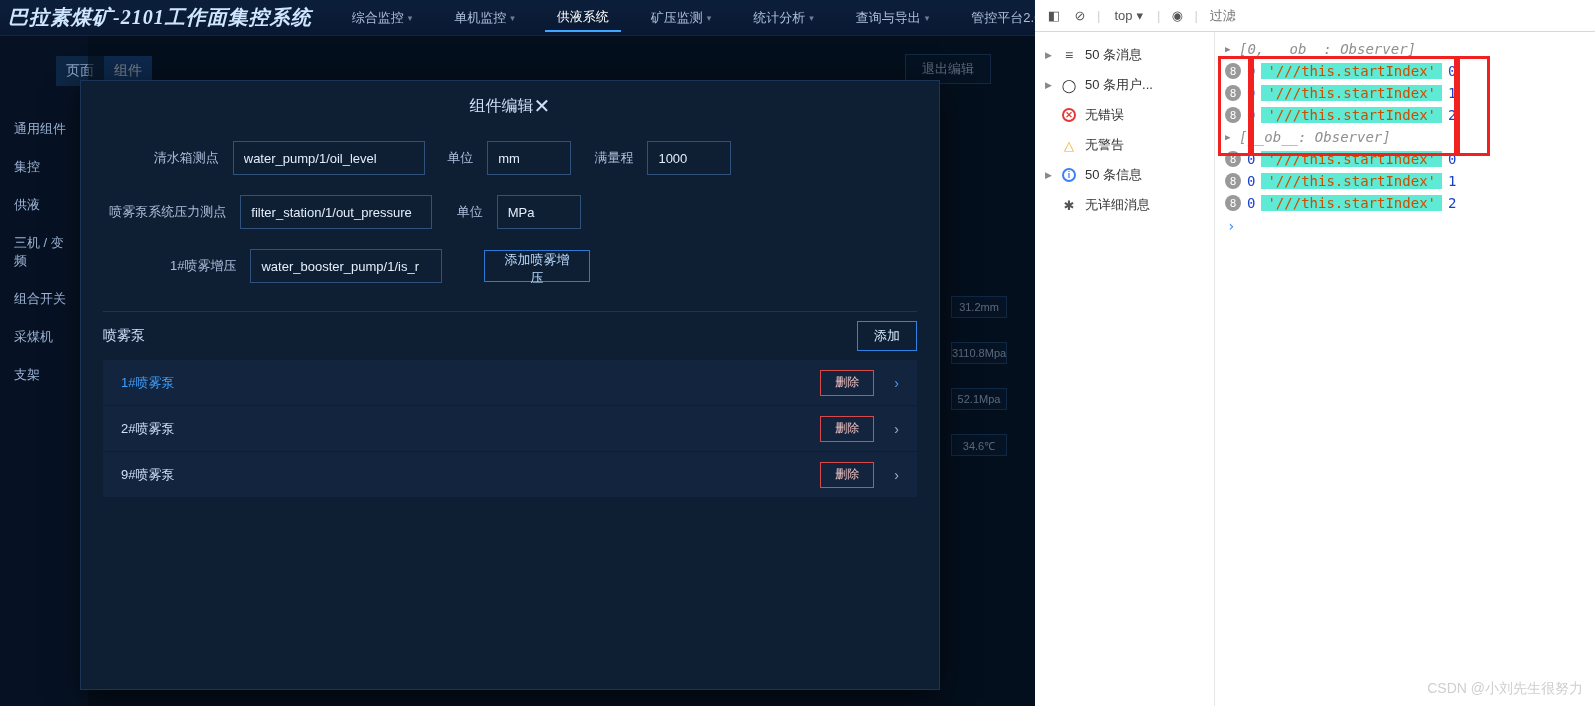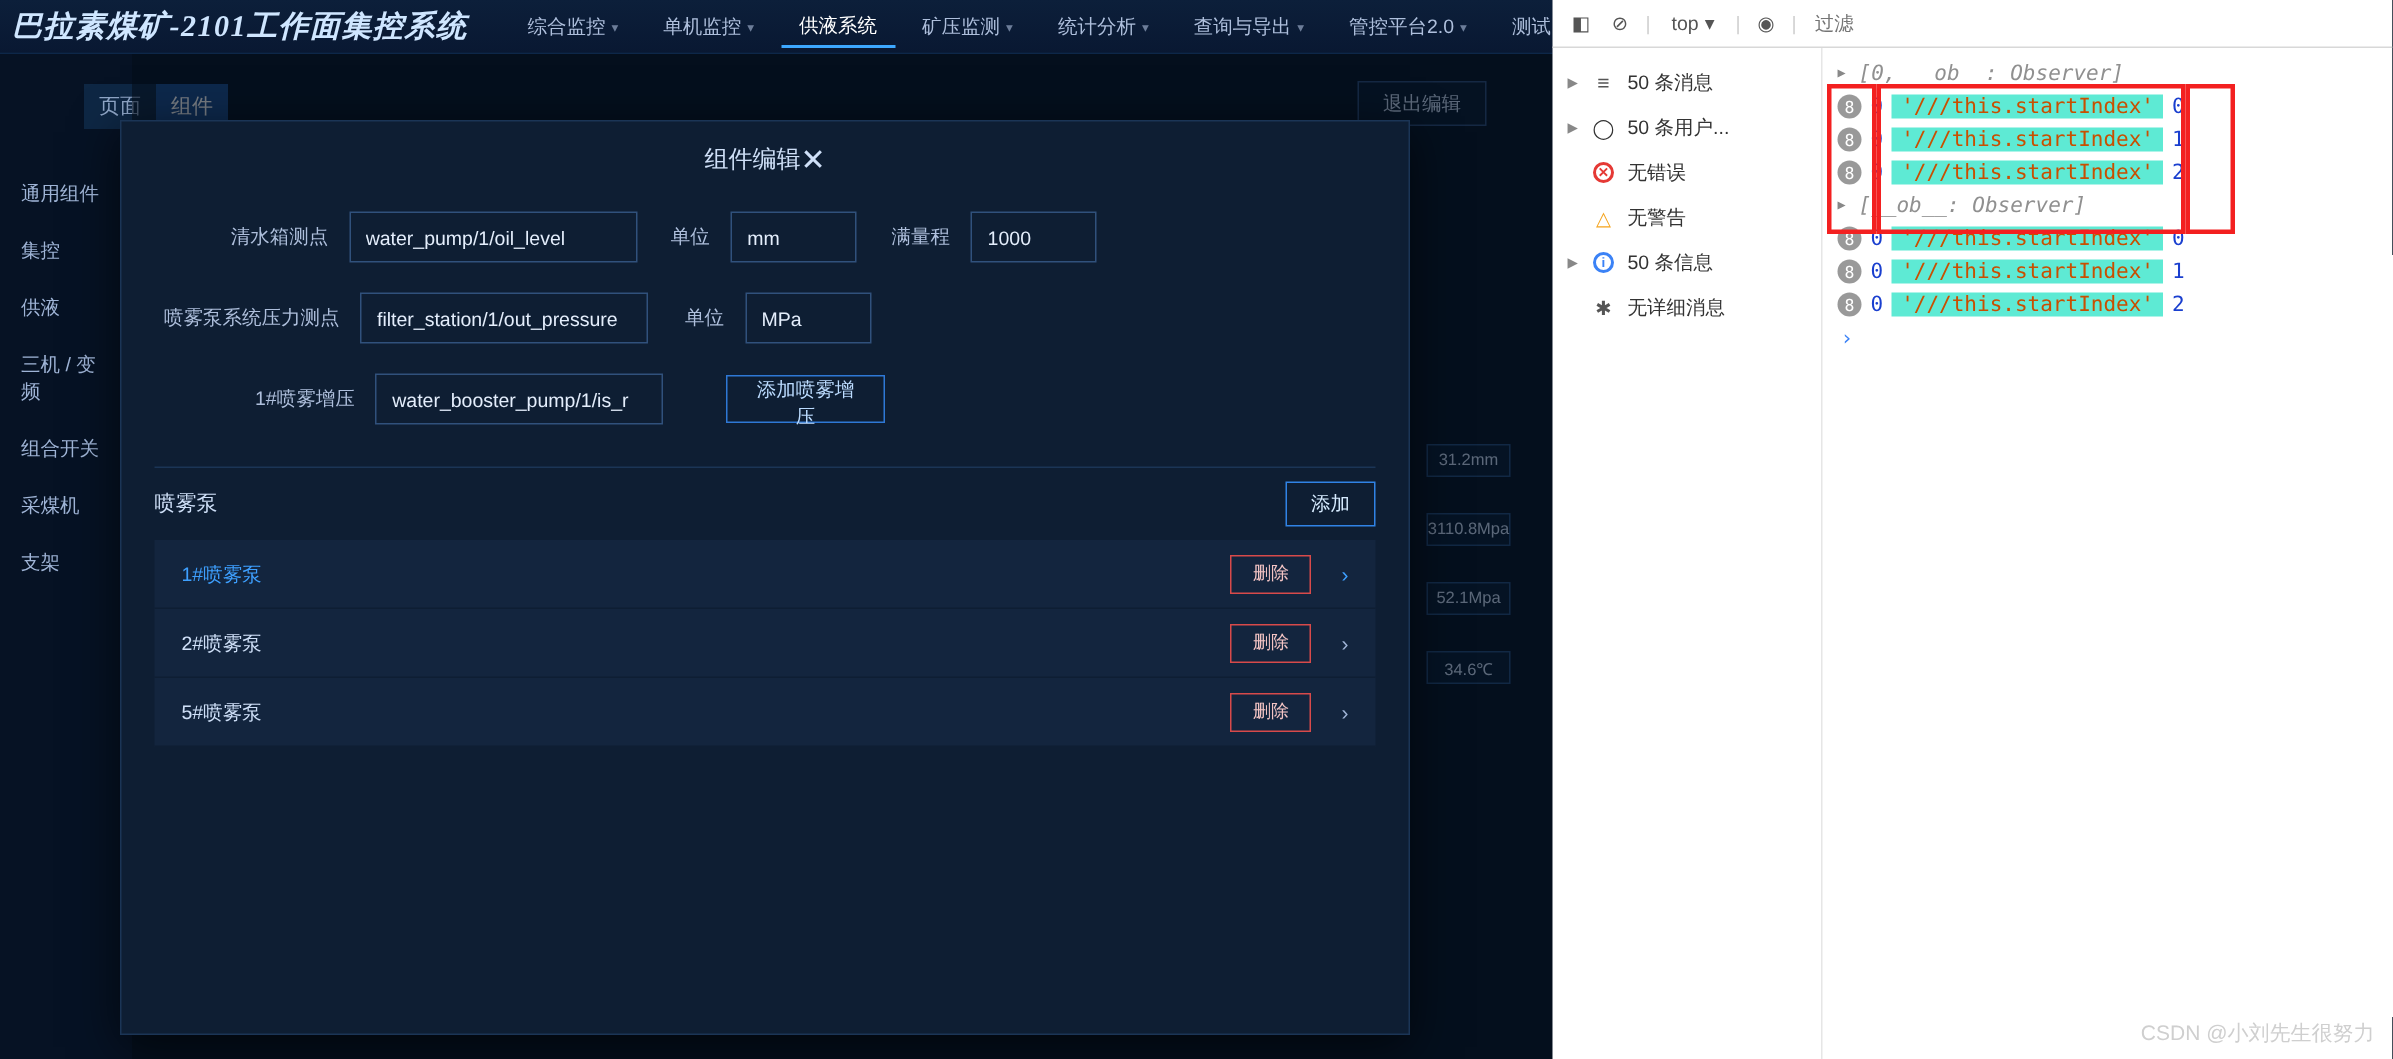--- a/index.html
+++ b/index.html
@@ -3,21 +3,21 @@
 <meta charset="utf-8">
 <style>
 * { box-sizing: border-box; margin: 0; padding: 0; }
 body { font-family: "Microsoft YaHei", sans-serif; background: #0b1a2e; width: 1595px; height: 706px; overflow: hidden; display: flex; }
 .left-pane { width: 1035px; height: 706px; position: relative; background: #061224; color: #c9d4e6; }
 .right-pane { width: 560px; height: 706px; background: #fff; color: #333; position: relative; font-family: Menlo, monospace; }
 
 
 .topbar { height: 36px; display: flex; align-items: center; padding: 0 8px; gap: 4px; background: linear-gradient(#0c1f3a,#091832); border-bottom: 1px solid #0d2749; }
 .app-title { font-family: "KaiTi","STKaiti",serif; font-style: italic; font-weight: 700; font-size: 20px; color: #cfe6ff; letter-spacing: 1px; white-space: nowrap; }
-.nav { display: flex; gap: 6px; margin-left: 24px; }
+.nav { display: flex; gap: 18px; margin-left: 24px; }
 .nav-item { font-size: 13px; color: #aebfdc; padding: 4px 12px; display: flex; align-items: center; gap: 4px; cursor: pointer; white-space: nowrap; }
 .nav-item.active { color: #fff; border-bottom: 2px solid #3da8ff; }
 .chev { font-size: 9px; opacity: .6; }
 
 .left-sidebar { position: absolute; left: 0; top: 110px; width: 88px; display: flex; flex-direction: column; }
 .left-sidebar .sb { font-size: 13px; color: #9fb4d6; padding: 10px 14px; cursor: pointer; }
 
 .tabs-row { position: absolute; left: 56px; top: 56px; display: flex; gap: 0; }
 .tabs-row .tab { font-size: 14px; color: #8fa6c7; background: #0e2744; padding: 6px 10px; cursor: pointer; }
 .tabs-row .tab.on { background: #1a4a8a; color: #fff; }
@@ -205,21 +205,21 @@
           </div>
         </div>
         <div class="li">
           <div class="name">2#喷雾泵</div>
           <div class="right">
             <button class="del-btn">删除</button>
             <span class="arrow">›</span>
           </div>
         </div>
         <div class="li">
-          <div class="name">5#喷雾泵</div>
+          <div class="name">9#喷雾泵</div>
           <div class="right">
             <button class="del-btn">删除</button>
             <span class="arrow">›</span>
           </div>
         </div>
       </div>
     </div>
   </div>
 </div>
 

